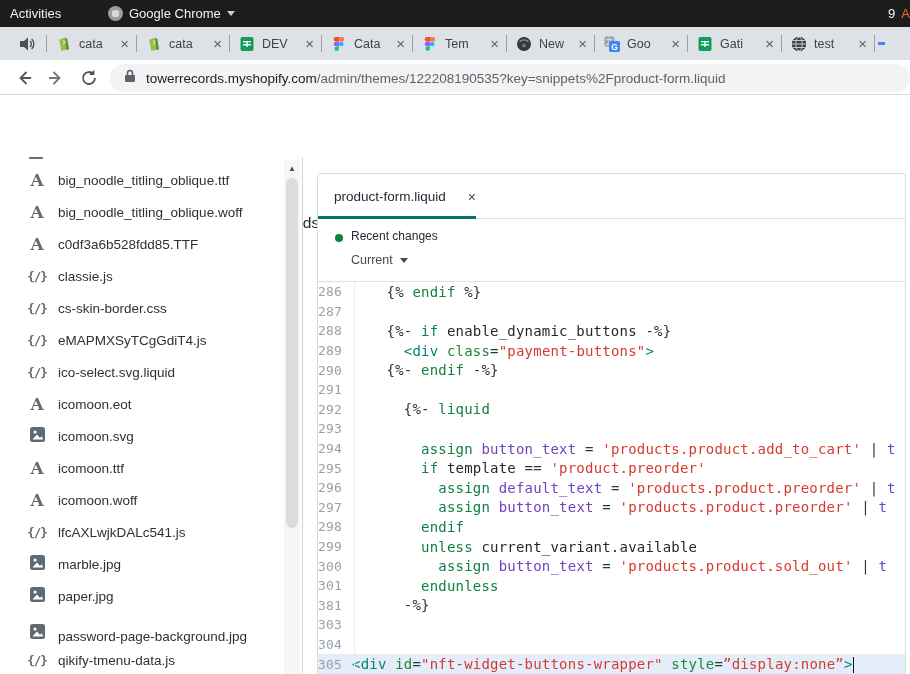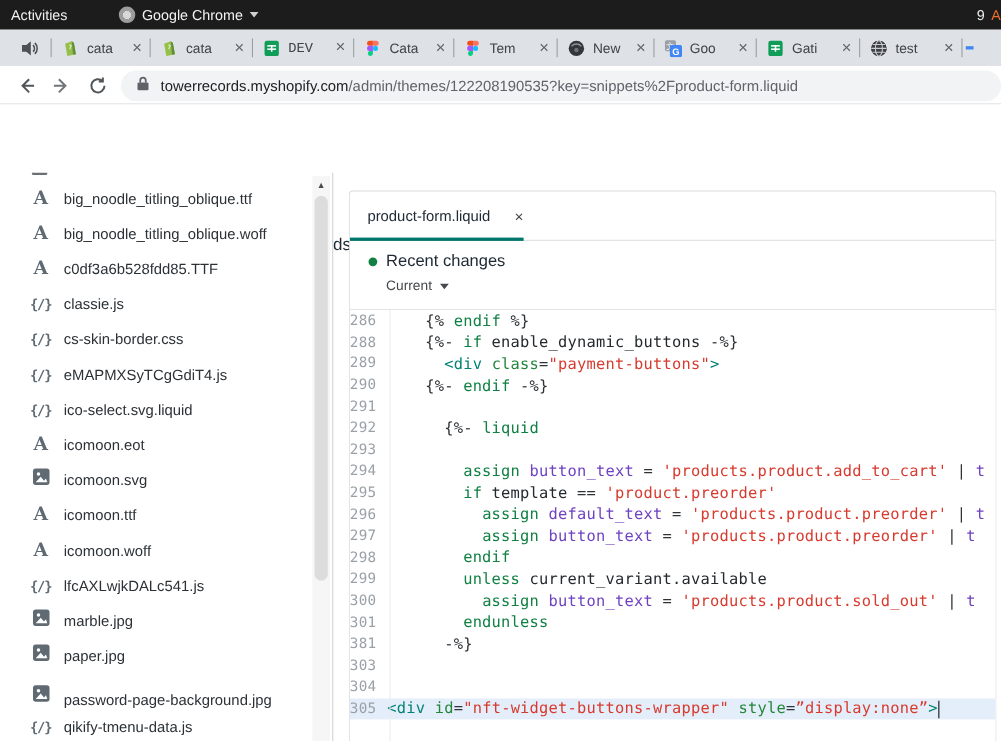--- a/index.html
+++ b/index.html
@@ -64,21 +64,21 @@
 
   
   #editor-card{left:317px;top:173px;width:589px;height:501px;background:#fff;border:1px solid #d9dbdd;border-bottom:none;border-radius:4px 4px 0 0;overflow:hidden;}
   #etab-row{position:absolute;left:0;top:0;width:100%;height:45px;border-bottom:1px solid #e0e1e2;}
   #etab{position:absolute;left:0;top:0;height:45px;width:158px;display:flex;align-items:center;}
   #etab-label{font-size:13.5px;color:#212b36;margin-left:16px;}
   #etab-close{font-size:14px;color:#454a4f;margin-left:22px;}
   #etab-underline{position:absolute;left:0;top:42px;width:158px;height:3px;background:var(--accent,#00766c);}
   #meta-row{position:absolute;left:0;top:46px;width:100%;height:62px;border-bottom:1px solid #e0e1e2;}
   #recent-dot{position:absolute;left:17px;top:14px;width:8px;height:8px;border-radius:50%;background:var(--dot,#108043);}
-  #recent-label{position:absolute;left:33px;top:9px;font-size:15px;color:#212b36;}
+  #recent-label{position:absolute;left:33px;top:9px;font-size:12px;color:#212b36;}
   #version-sel{position:absolute;left:33px;top:33px;font-size:12.5px;color:#45494d;display:flex;align-items:center;gap:7px;}
   #version-caret{width:0;height:0;border-left:4px solid transparent;border-right:4px solid transparent;border-top:5px solid #45494d;}
 
   
   #code-area{position:absolute;left:0;top:108px;width:100%;height:393px;background:#fff;font-family:"DejaVu Sans Mono",monospace;font-size:14px;letter-spacing:0.2px;}
   #gutter-sep{position:absolute;left:36px;top:0;width:1px;height:100%;background:#ececec;z-index:2;}
   .cline{position:relative;height:19.6px;display:flex;align-items:center;white-space:pre;}
   .cline.active{background:var(--activeLine,#e4eefa);}
   .lnum{width:30px;flex:0 0 30px;text-align:center;padding-right:8px;font-size:13px;color:var(--lnum,#9aa0a6);}
   .ctext{padding-left:4px;}
@@ -136,21 +136,21 @@
             <svg width="16" height="16" viewBox="0 0 16 16">
               <path d="M3.2 3.8 L9.3 1.6 L11.2 3.2 L13 13.3 L5.2 14.8 Z" fill="#95bf47"></path>
               <path d="M9.3 1.6 L11.2 3.2 L13 13.3 L10.4 13.8 Z" fill="#5e8e3e"></path>
               <path d="M7 5.2 c1.2 -0.6 2 0 1.6 1 c-0.4 0.9 -1.6 1.6 -0.6 2.6" stroke="#fff" stroke-width="0.9" fill="none"></path>
             </svg>
           </span>
           <span class="tlabel">cata</span>
           <span class="tclose">×</span>
         </div>
         <div class="tdivider" style="left: 136px;"></div>
-        <div class="btab" style="left: 230px; width: 92px; font-family: Liberation Mono, monospace;">
+        <div class="btab" style="left: 230px; width: 92px;">
           <span class="fav">
             <svg width="16" height="16" viewBox="0 0 16 16">
               <rect x="1.5" y="1" width="13" height="14" rx="2" fill="#0f9d58"></rect>
               <rect x="4" y="5" width="8" height="1.4" fill="#fff"></rect>
               <rect x="4" y="8" width="8" height="1.4" fill="#fff"></rect>
               <rect x="7.3" y="5" width="1.4" height="6" fill="#fff"></rect>
             </svg>
           </span>
           <span class="tlabel">DEV</span>
           <span class="tclose">×</span>
@@ -386,20 +386,21 @@
       <div id="recent-label">Recent changes</div>
       <div id="version-sel">
         <span>Current</span>
         <span id="version-caret"></span>
       </div>
     </div>
     <div id="code-area">
       <div id="gutter-sep"></div>
       <div id="code-lines">
           <div class="cline"><span class="lnum">286</span><span class="ctext"><span class="tk-d">    </span><span class="tk-p">{% </span><span class="tk-k">endif</span><span class="tk-p"> %}</span></span></div>
+          <div class="cline"><span class="lnum">287</span><span class="ctext"></span></div>
           <div class="cline"><span class="lnum">288</span><span class="ctext"><span class="tk-d">    </span><span class="tk-p">{%- </span><span class="tk-k">if</span><span class="tk-d"> enable_dynamic_buttons </span><span class="tk-p">-%}</span></span></div>
           <div class="cline"><span class="lnum">289</span><span class="ctext"><span class="tk-d">      </span><span class="tk-t">&lt;div</span><span class="tk-d"> </span><span class="tk-a">class</span><span class="tk-p">=</span><span class="tk-s">"payment-buttons"</span><span class="tk-t">&gt;</span></span></div>
           <div class="cline"><span class="lnum">290</span><span class="ctext"><span class="tk-d">    </span><span class="tk-p">{%- </span><span class="tk-k">endif</span><span class="tk-p"> -%}</span></span></div>
           <div class="cline"><span class="lnum">291</span><span class="ctext"></span></div>
           <div class="cline"><span class="lnum">292</span><span class="ctext"><span class="tk-d">      </span><span class="tk-p">{%- </span><span class="tk-k">liquid</span></span></div>
           <div class="cline"><span class="lnum">293</span></div>
           <div class="cline"><span class="lnum">294</span><span class="ctext"><span class="tk-d">        </span><span class="tk-k">assign</span><span class="tk-d"> </span><span class="tk-v">button_text</span><span class="tk-p"> = </span><span class="tk-s">'products.product.add_to_cart'</span><span class="tk-p"> | </span><span class="tk-v">t</span></span></div>
           <div class="cline"><span class="lnum">295</span><span class="ctext"><span class="tk-d">        </span><span class="tk-k">if</span><span class="tk-d"> template </span><span class="tk-p">== </span><span class="tk-s">'product.preorder'</span></span></div>
           <div class="cline"><span class="lnum">296</span><span class="ctext"><span class="tk-d">          </span><span class="tk-k">assign</span><span class="tk-d"> </span><span class="tk-v">default_text</span><span class="tk-p"> = </span><span class="tk-s">'products.product.preorder'</span><span class="tk-p"> | </span><span class="tk-v">t</span></span></div>
           <div class="cline"><span class="lnum">297</span><span class="ctext"><span class="tk-d">          </span><span class="tk-k">assign</span><span class="tk-d"> </span><span class="tk-v">button_text</span><span class="tk-p"> = </span><span class="tk-s">'products.product.preorder'</span><span class="tk-p"> | </span><span class="tk-v">t</span></span></div>

